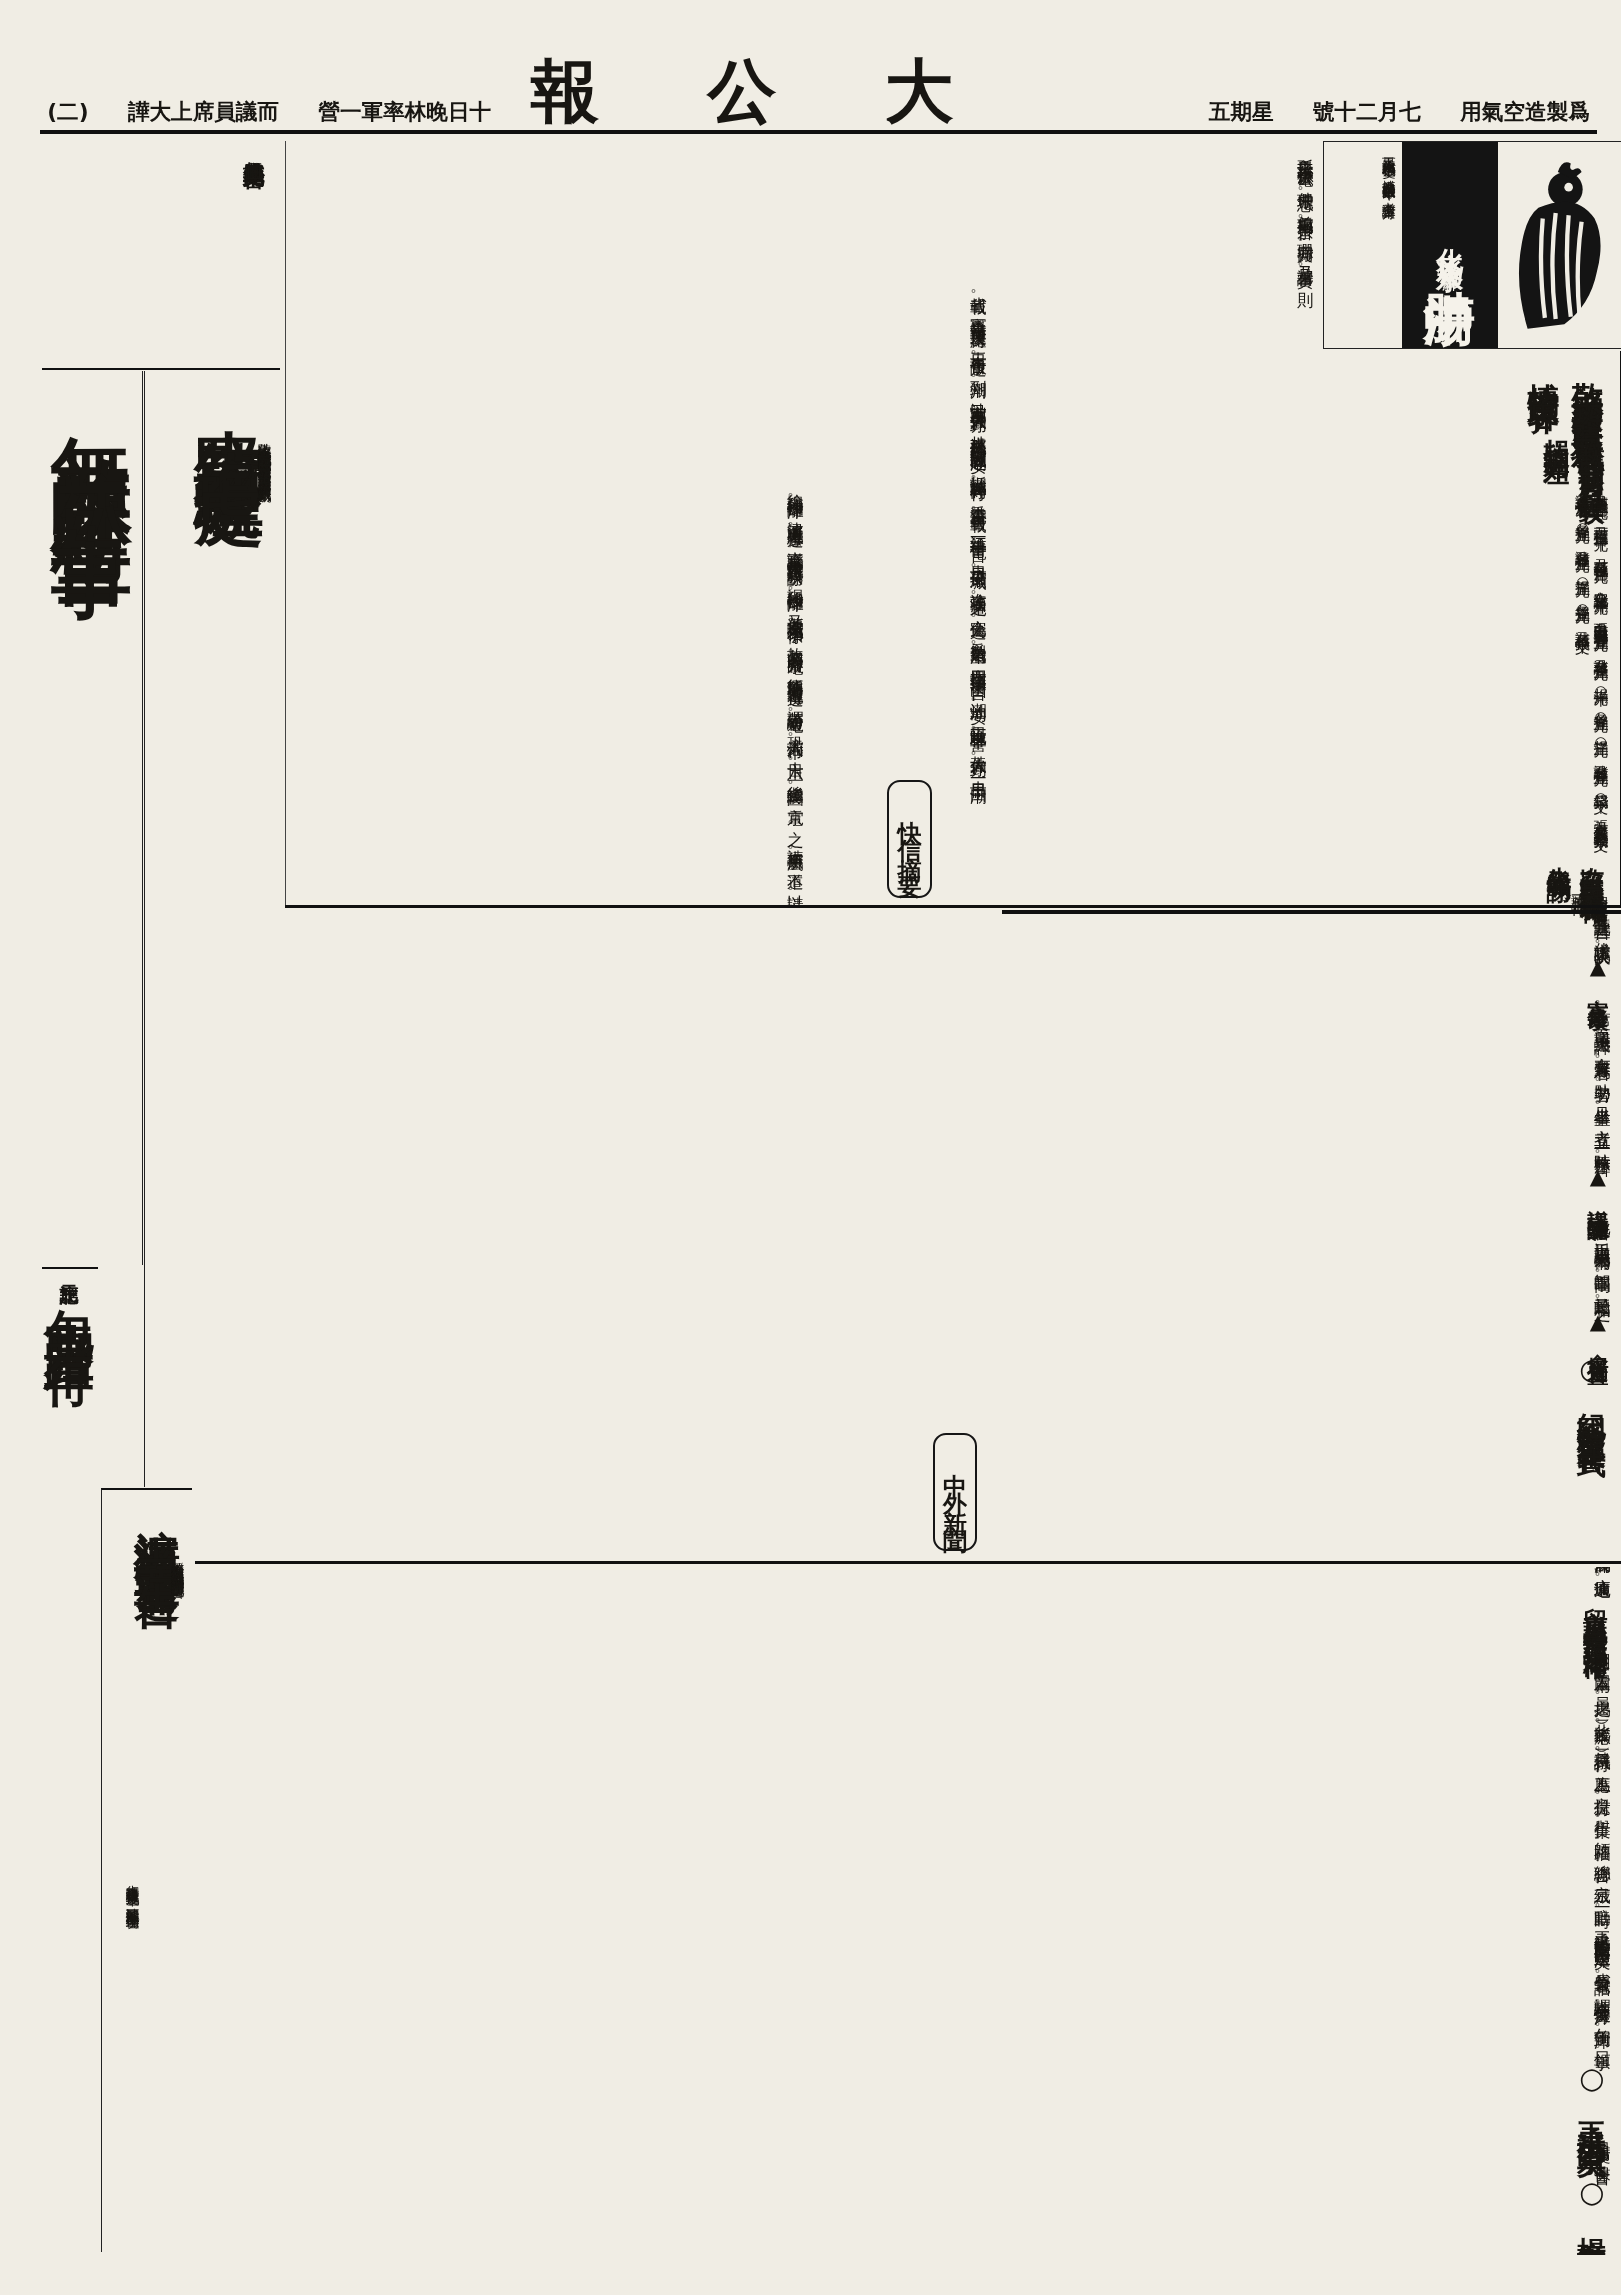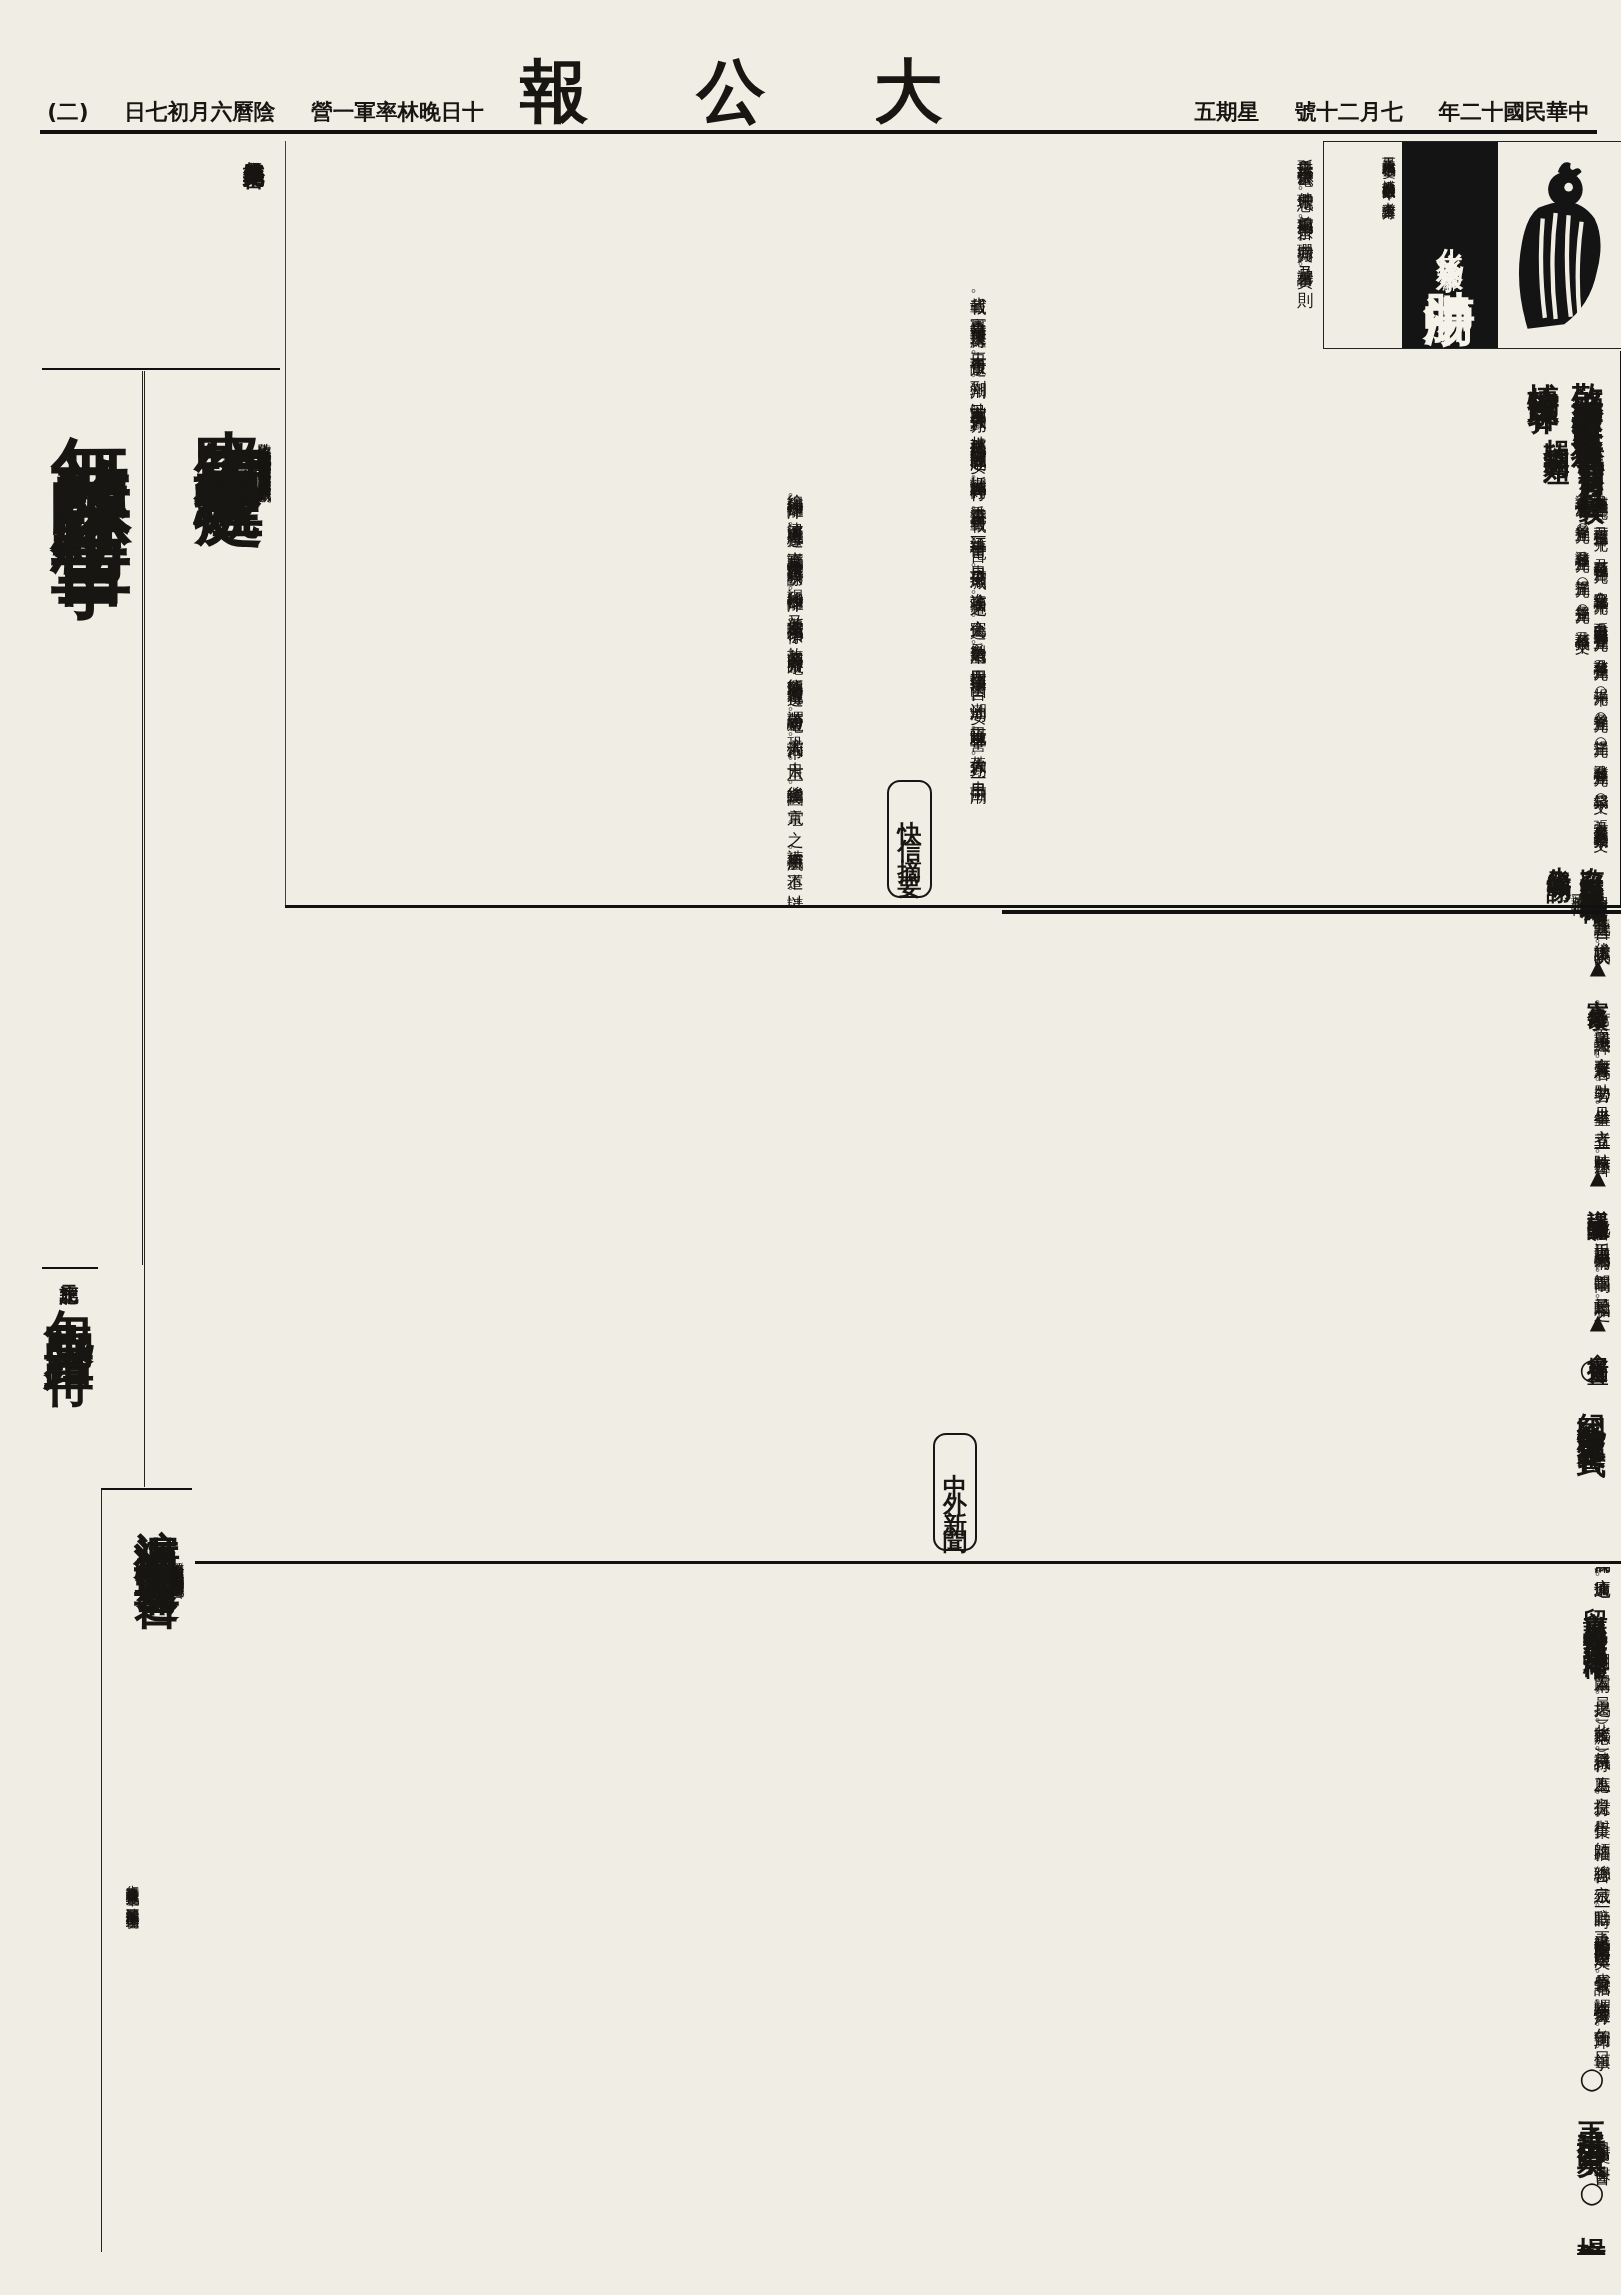--- a/index.html
+++ b/index.html
@@ -28,26 +28,26 @@
   .donor-sign{font-size:16px;letter-spacing:1.4px;}
   .smallnote{font-size:13.7px;line-height:1.2;letter-spacing:0.7px;}
 </style>
 </head>
 <body>
 
 <div class="page">
 
   <div class="blk masthead" style="left:40px;top:40px;width:1557px;height:86px;">
     <span class="mh-item rtl">(二)</span>
-    <span class="mh-item rtl">陰曆六月初七日</span>
+    <span class="mh-item rtl">而議員席上大譁</span>
     <span class="mh-item rtl">十日晚林率軍一營</span>
     <span class="mh-title rtl">大公報</span>
     <span class="mh-item rtl">星期五</span>
     <span class="mh-item rtl">七月二十號</span>
-    <span class="mh-item rtl">中華民國十二年</span>
+    <span class="mh-item rtl">爲製造空氣用</span>
   </div>
   <div class="rule" style="left:40px;top:130px;width:1557px;height:4.3px;"></div>
 
   <div class="blk boxed" style="left:1323px;top:141px;width:299px;height:208px;display:flex;flex-direction:row-reverse;">
     <div style="width:123px;display:flex;align-items:center;justify-content:center;">
       <svg width="108" height="173" viewBox="0 0 100 160">
         <circle cx="55" cy="28" r="16" fill="#141414"></circle>
         <path d="M48 12 q4 -12 12 -8 q-2 6 2 6 q6 -4 8 2 q-4 4 -9 6 Z" fill="#141414"></path>
         <circle cx="58" cy="26" r="4" fill="#f0ede4"></circle>
         <path d="M30 45 q35 -15 52 10 q10 20 2 50 q-6 30 -30 48 l-34 4 q-12 -40 -6 -75 q4 -28 16 -37 Z" fill="#141414"></path>

